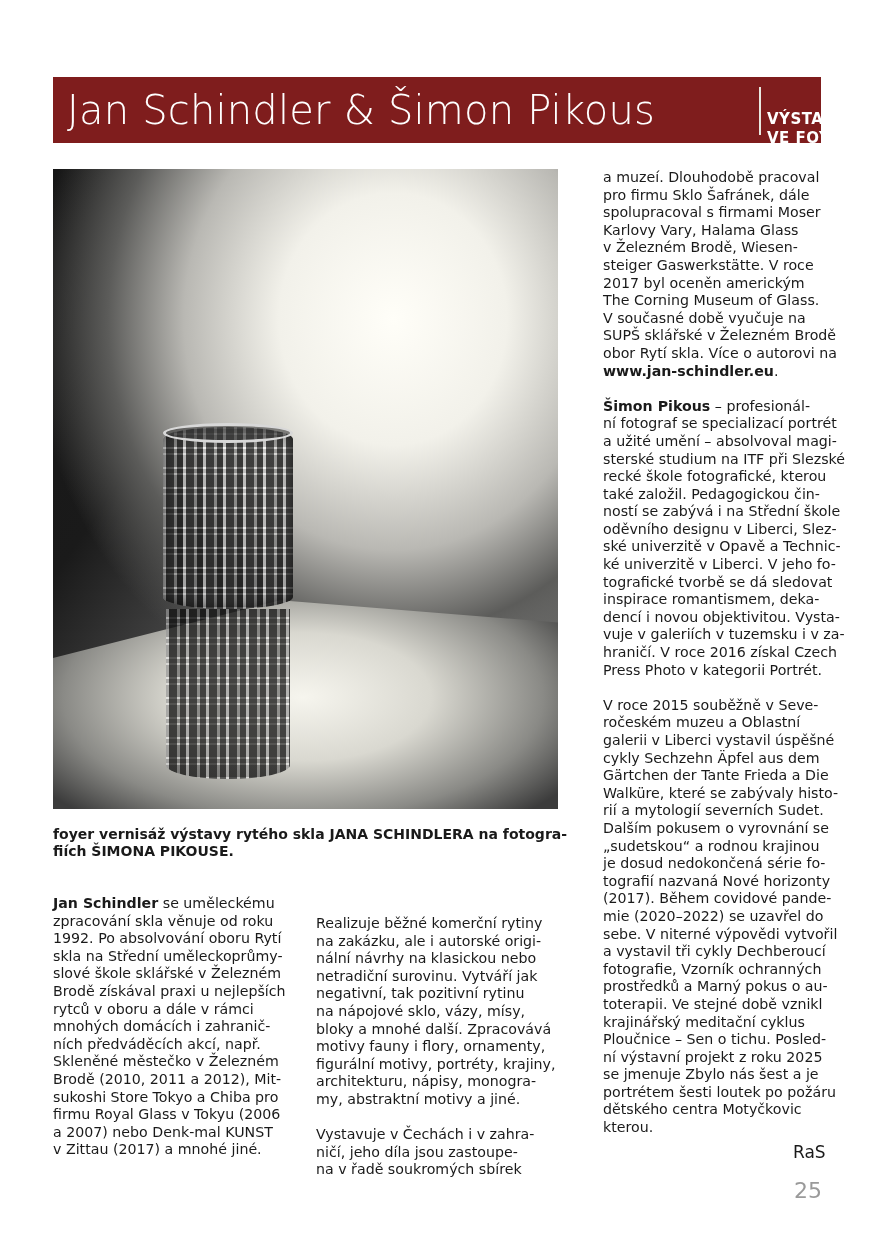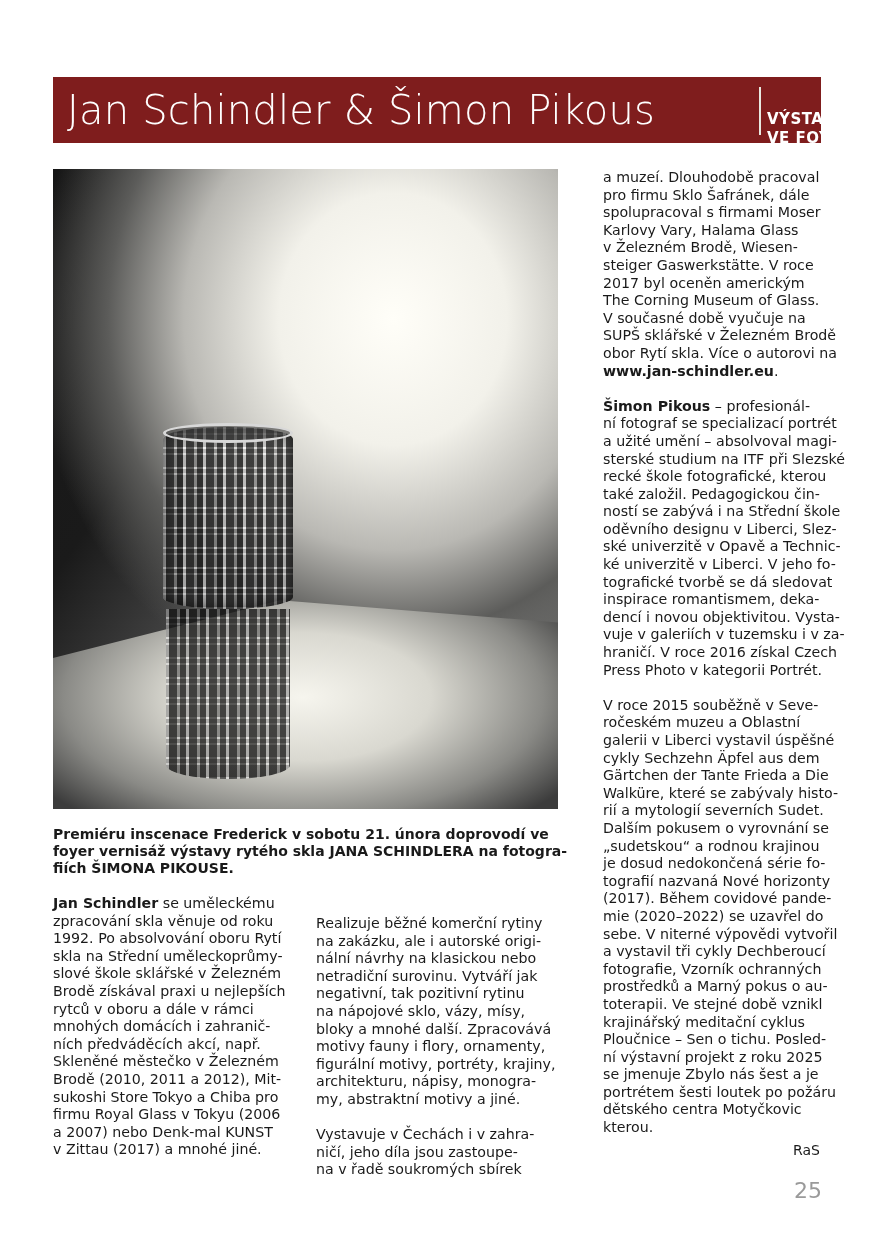--- a/index.html
+++ b/index.html
@@ -60,21 +60,21 @@
     opacity: 0.85;
   }
   .text-block { position: absolute; font-size: 14.2px; line-height: 17.6px; color: #1a1a1a; }
   .text-block .line { display: block; white-space: nowrap; }
   .text-block b { font-weight: bold; }
   .lead { left: 53px; top: 826px; width: 510px; font-weight: bold; font-size: 14px; line-height: 17px; }
   .col1 { left: 53px; top: 895px; width: 245px; }
   .col2 { left: 316px; top: 895px; width: 245px; margin-top: 20px; }
   .col3 { left: 559px; top: 169px; width: 250px; margin-left: 44px; }
   .gap { display: block; height: 17.6px; }
-  .signature { position: absolute; left: 793px; top: 1142px; font-size: 14px; color: #1a1a1a; }
+  .signature { position: absolute; left: 793px; top: 1142px; font-size: 17px; color: #1a1a1a; }
   .page-number { position: absolute; left: 794px; top: 1178px; font-size: 22px; font-weight: normal; color: #9a9a9a; }
 </style>
 </head>
 <body>
 
 <div class="header">
   <div class="title">Jan Schindler &amp; Šimon Pikous</div>
   <div class="divider"></div>
   <div class="tag">
     <div>VÝSTAVA</div>
@@ -84,21 +84,20 @@
 
 <div class="photo">
   <div class="wall"></div>
   <div class="table"></div>
   <div class="reflection"></div>
   <div class="glass"></div>
   <div class="rim"></div>
 </div>
 
 <div class="text-block lead">
-  <span class="line">Premiéru inscenace Frederick v sobotu 21. února doprovodí ve</span>
   <span class="line">foyer vernisáž výstavy rytého skla JANA SCHINDLERA na fotogra-</span>
   <span class="line">fiích ŠIMONA PIKOUSE.</span>
 </div>
 
 <div class="text-block col1">
   <span class="line"><b>Jan Schindler</b><span> se uměleckému</span></span>
   <span class="line">zpracování skla věnuje od roku</span>
   <span class="line">1992. Po absolvování oboru Rytí</span>
   <span class="line">skla na Střední uměleckoprůmy-</span>
   <span class="line">slové škole sklářské v Železném</span>

